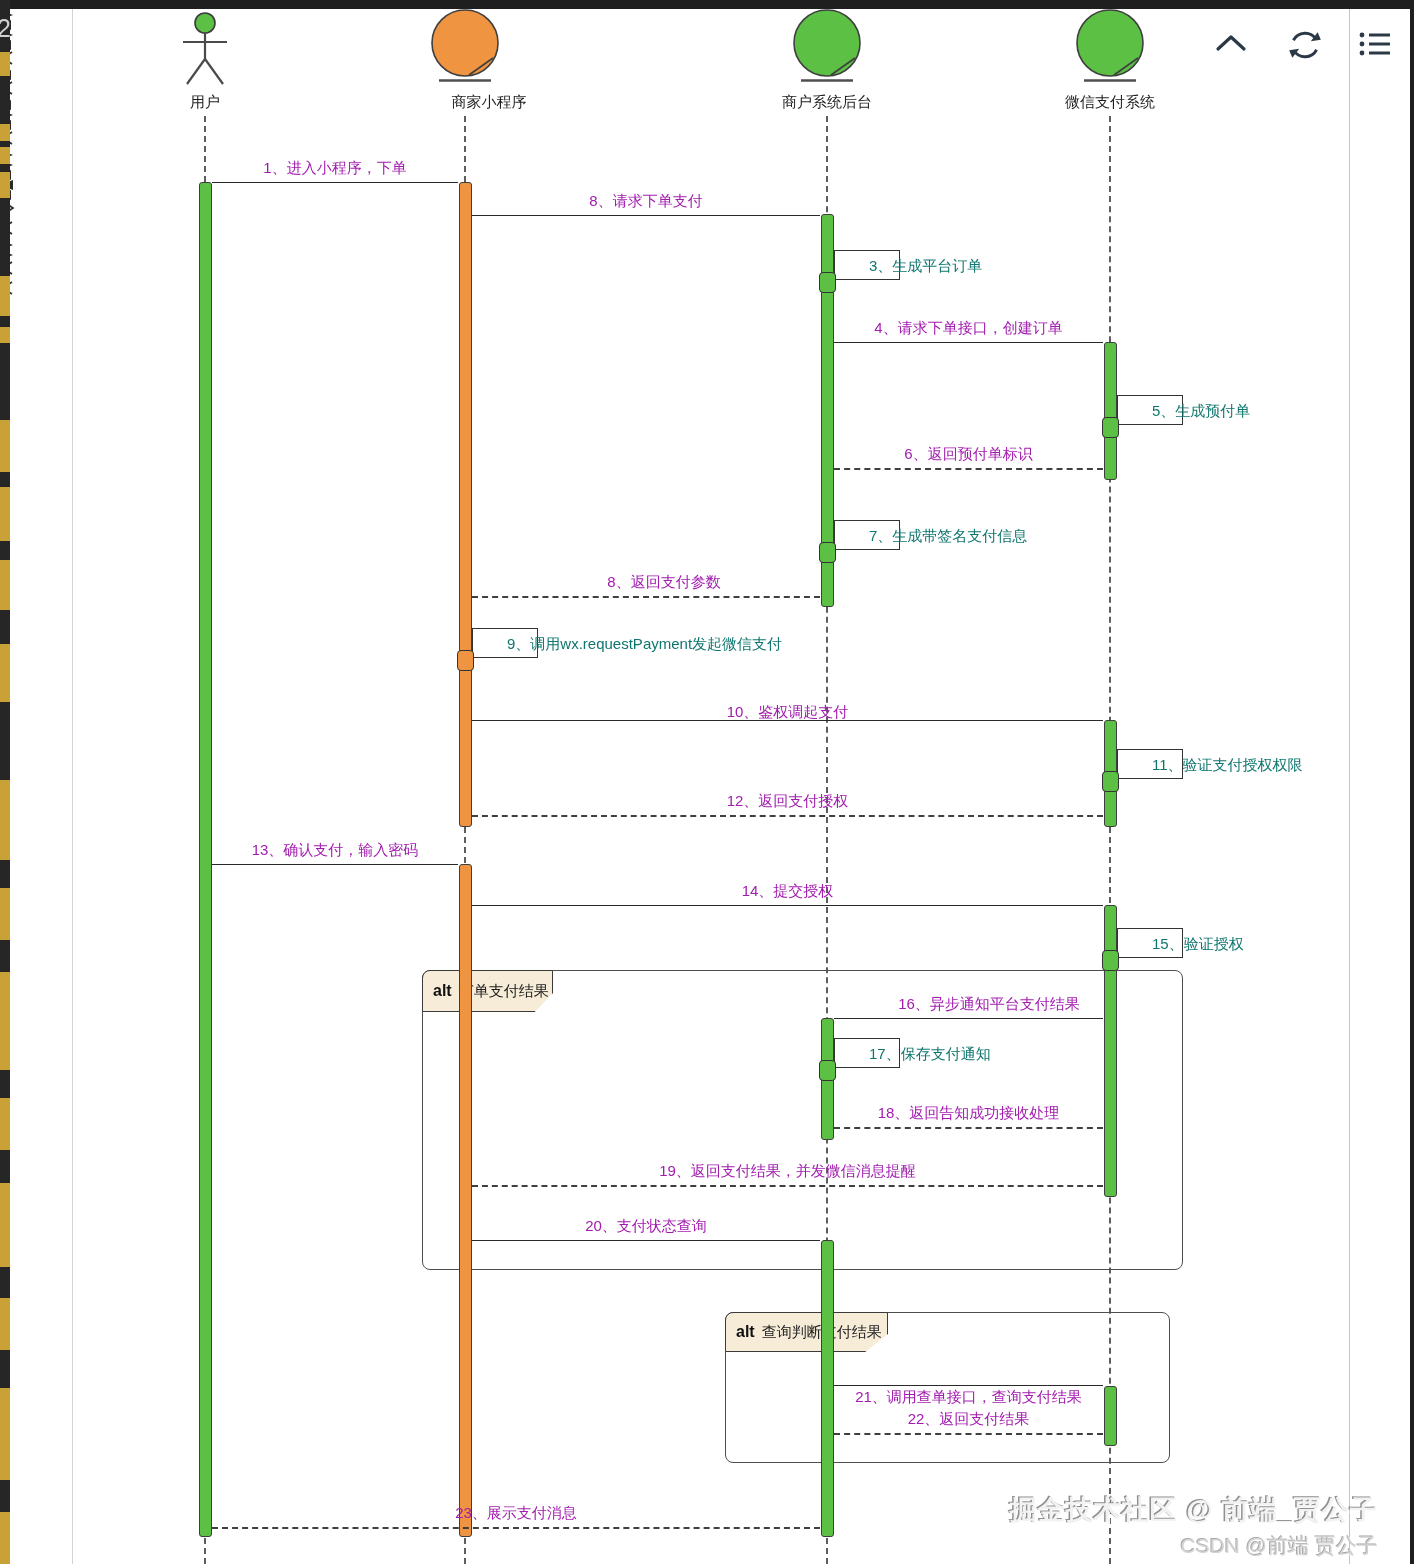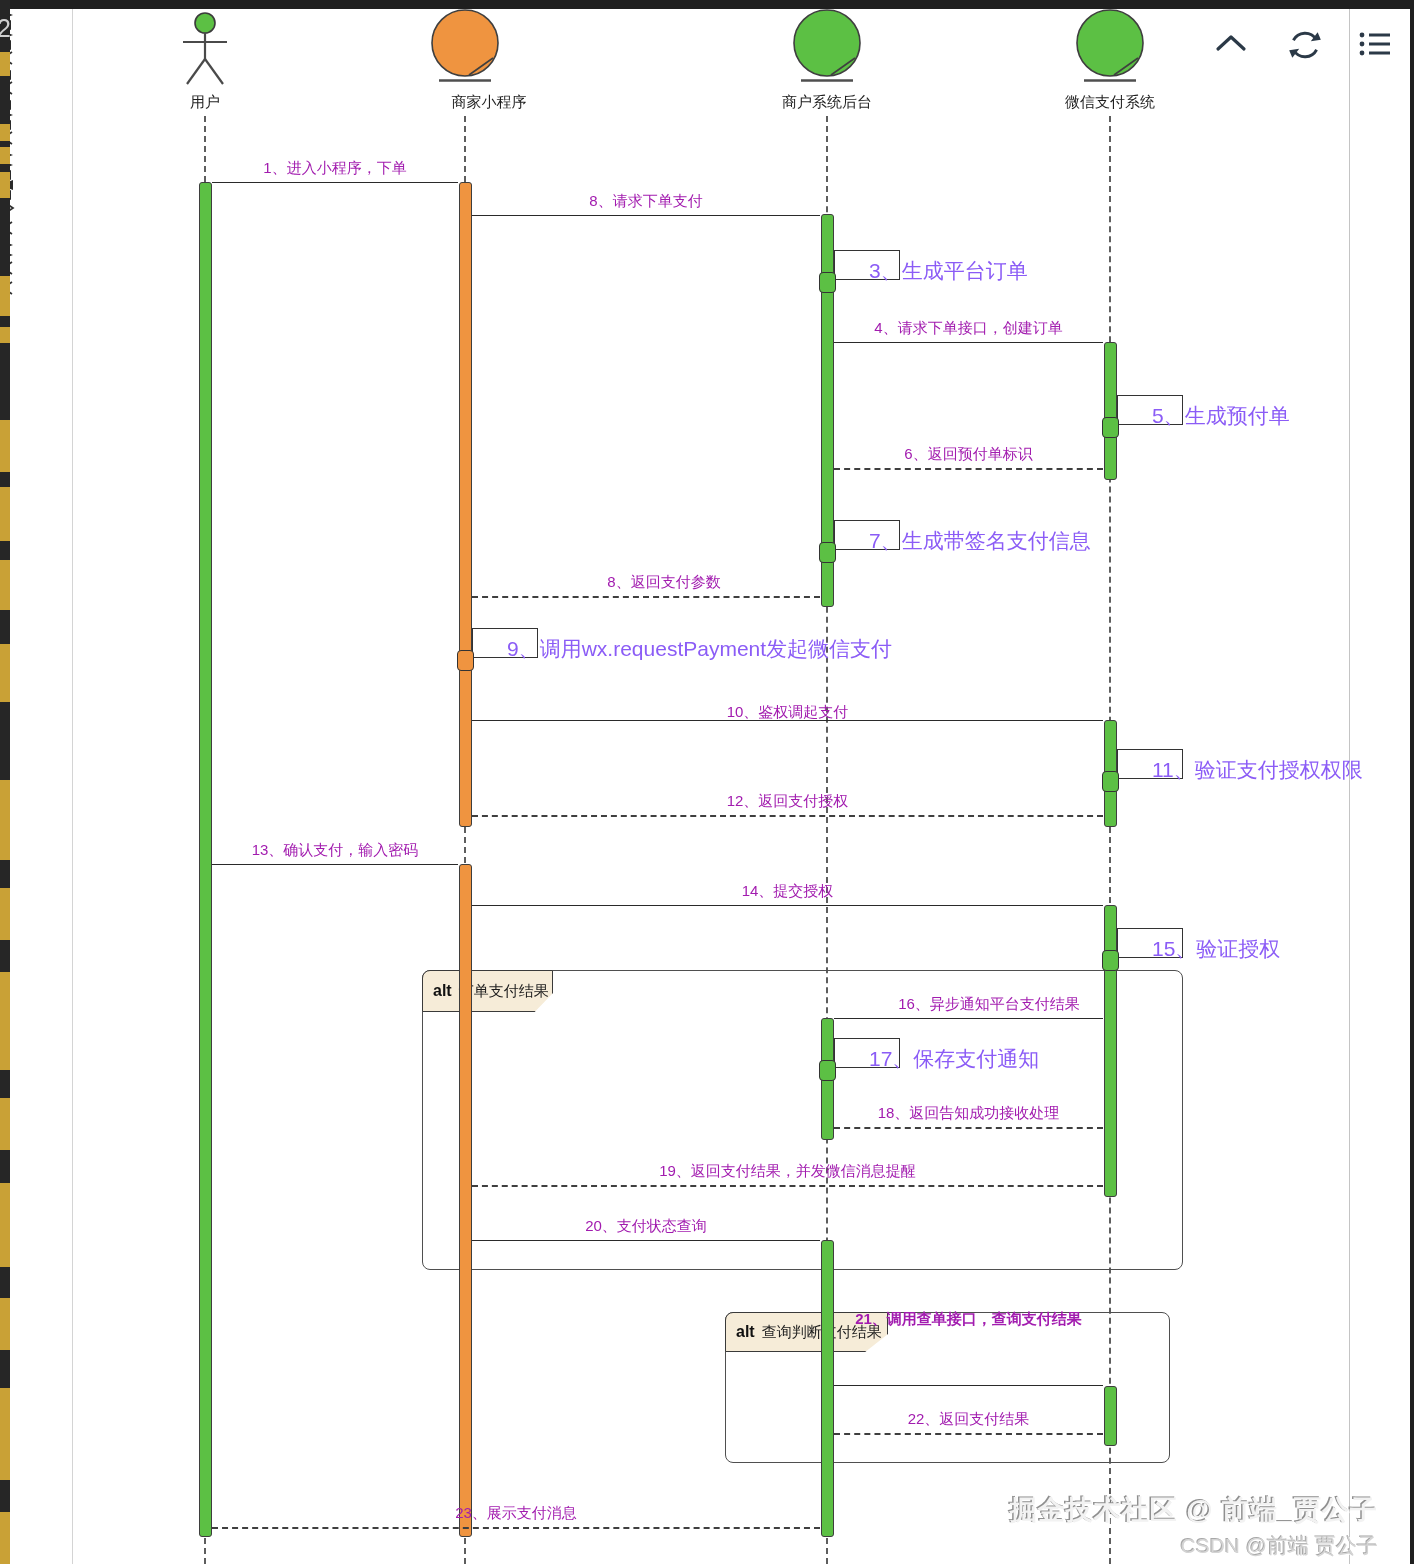--- a/index.html
+++ b/index.html
@@ -3,21 +3,21 @@
 <meta charset="utf-8">
 <style>
   html,body{margin:0;padding:0;}
   body{
     width:1414px;height:1564px;position:relative;overflow:hidden;background:#ffffff;
     font-family:"Liberation Sans","DejaVu Sans",sans-serif;
   }
   #stage{position:absolute;inset:0;}
   .abs{position:absolute;}
   .msg-label{position:absolute;font-size:15px;color:#a21caf;white-space:nowrap;transform:translateX(-50%);z-index:5;}
-  .self-label{position:absolute;font-size:21px;color:#8b5cf6;white-space:nowrap;z-index:5;}
+  .self-label{position:absolute;font-size:15px;color:#0f766e;white-space:nowrap;z-index:5;}
   .p-label{position:absolute;font-size:15px;color:#1f1f1f;white-space:nowrap;transform:translateX(-50%);z-index:6;}
   .lifeline{position:absolute;width:0;border-left:2px dashed #5d5d5d;z-index:2;}
   .activation{position:absolute;width:13px;box-sizing:border-box;border:1.4px solid #3e3e3e;border-radius:3px;z-index:4;}
   .frame{position:absolute;box-sizing:border-box;border:1.6px solid #4f4f4f;border-radius:8px;z-index:3;background:transparent;}
   .frame-tab{position:absolute;box-sizing:border-box;background:#f6ecd8;border:1px solid #3a3a3a;
     clip-path:polygon(0 0,100% 0,100% 55%,86% 100%,0 100%);
     display:flex;align-items:center;padding-left:10px;gap:7px;z-index:3;border-top-left-radius:8px;}
   .frame-kw{font-weight:bold;font-size:16px;color:#111;}
   .frame-title{font-size:15px;color:#1c1c1c;white-space:nowrap;}
   .self-box{position:absolute;box-sizing:border-box;border:1.3px solid #333;background:#fff;z-index:5;}
@@ -162,21 +162,21 @@
     <div class="abs" style="left: 472px; top: 1185px; width: 631px; height: 0px; z-index: 5; border-top: 2px dashed rgb(63, 63, 63);"></div>
     <div style="left: 470px; top: 1177px; z-index: 5;"><svg width="16" height="16">
         <polyline points="12,2 3,8 12,14" fill="none" stroke="#2f2f2f" stroke-width="1.7"></polyline>
       </svg></div>
     <div class="msg-label" style="left: 787.5px; top: 1162px;">19、返回支付结果，并发微信消息提醒</div>
     <div class="abs" style="left: 472px; top: 1240px; width: 348px; height: 0px; z-index: 5; border-top: 1.5px solid rgb(42, 42, 42);"></div>
     <div style="left: 807px; top: 1235px; width: 0px; height: 0px; z-index: 5; border-top: 5.5px solid transparent; border-bottom: 5.5px solid transparent; border-left: 13px solid rgb(42, 42, 42);"></div>
     <div class="msg-label" style="left: 646px; top: 1217px;">20、支付状态查询</div>
     <div class="abs" style="left: 834px; top: 1385px; width: 269px; height: 0px; z-index: 5; border-top: 1.5px solid rgb(42, 42, 42);"></div>
     <div style="left: 1090px; top: 1380px; width: 0px; height: 0px; z-index: 5; border-top: 5.5px solid transparent; border-bottom: 5.5px solid transparent; border-left: 13px solid rgb(42, 42, 42);"></div>
-    <div class="msg-label" style="left: 968.5px; top: 1310px; font-weight: bold;">21、调用查单接口，查询支付结果</div>
+    <div class="msg-label" style="left: 968.5px; top: 1388px;">21、调用查单接口，查询支付结果</div>
     <div class="abs" style="left: 834px; top: 1433px; width: 269px; height: 0px; z-index: 5; border-top: 2px dashed rgb(63, 63, 63);"></div>
     <div style="left: 832px; top: 1425px; z-index: 5;"><svg width="16" height="16">
         <polyline points="12,2 3,8 12,14" fill="none" stroke="#2f2f2f" stroke-width="1.7"></polyline>
       </svg></div>
     <div class="msg-label" style="left: 968.5px; top: 1410px;">22、返回支付结果</div>
     <div class="abs" style="left: 212px; top: 1527px; width: 608px; height: 0px; z-index: 5; border-top: 2px dashed rgb(63, 63, 63);"></div>
     <div style="left: 210px; top: 1519px; z-index: 5;"><svg width="16" height="16">
         <polyline points="12,2 3,8 12,14" fill="none" stroke="#2f2f2f" stroke-width="1.7"></polyline>
       </svg></div>
     <div class="msg-label" style="left: 516px; top: 1504px;">23、展示支付消息</div>

